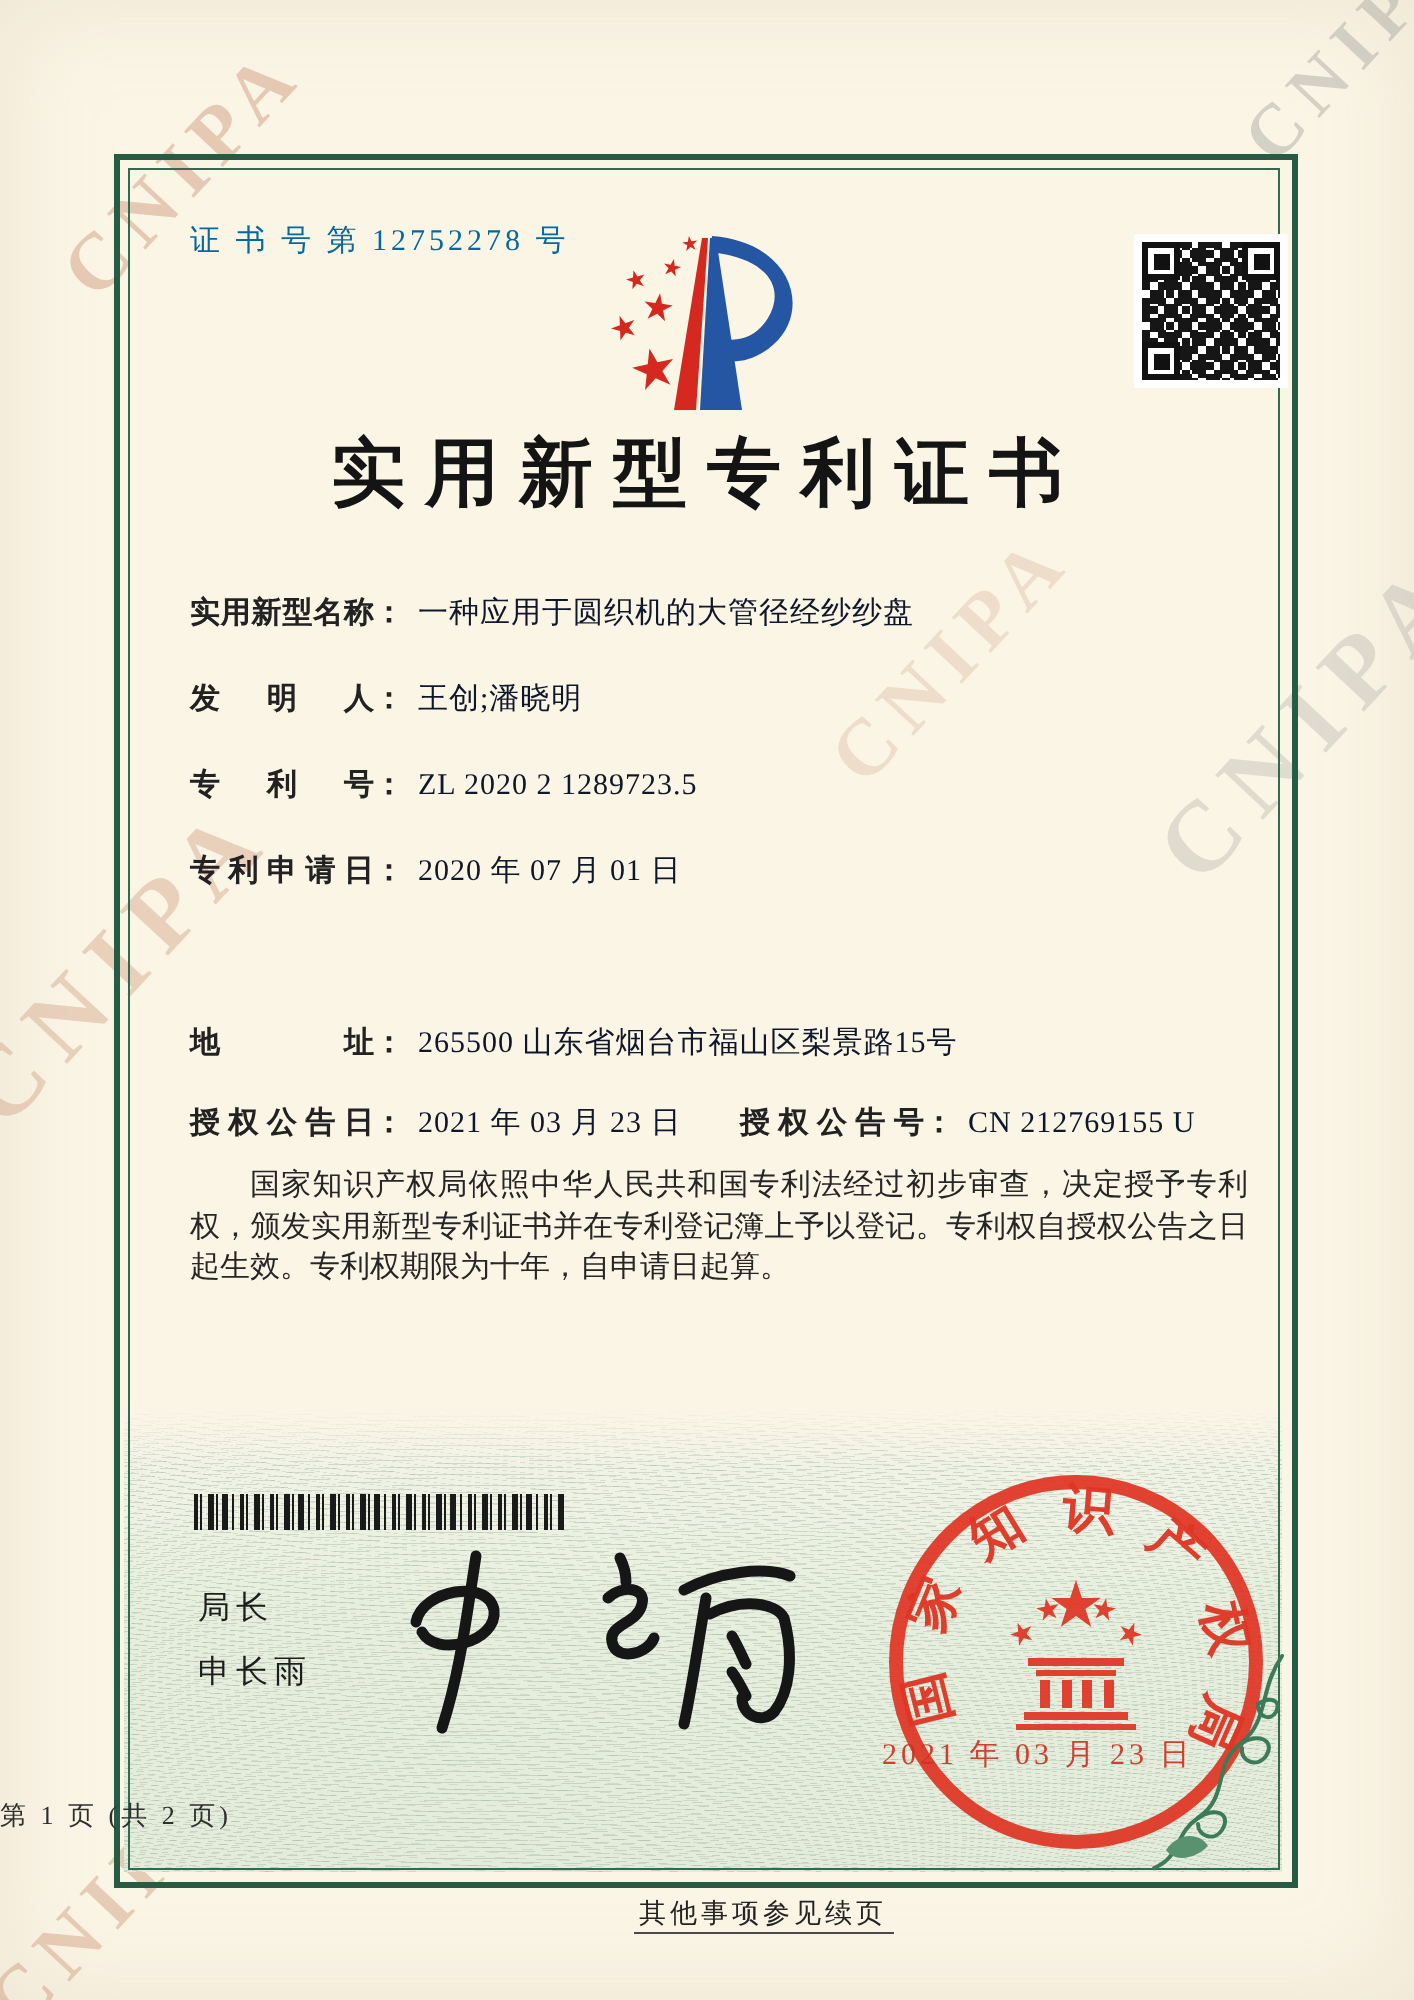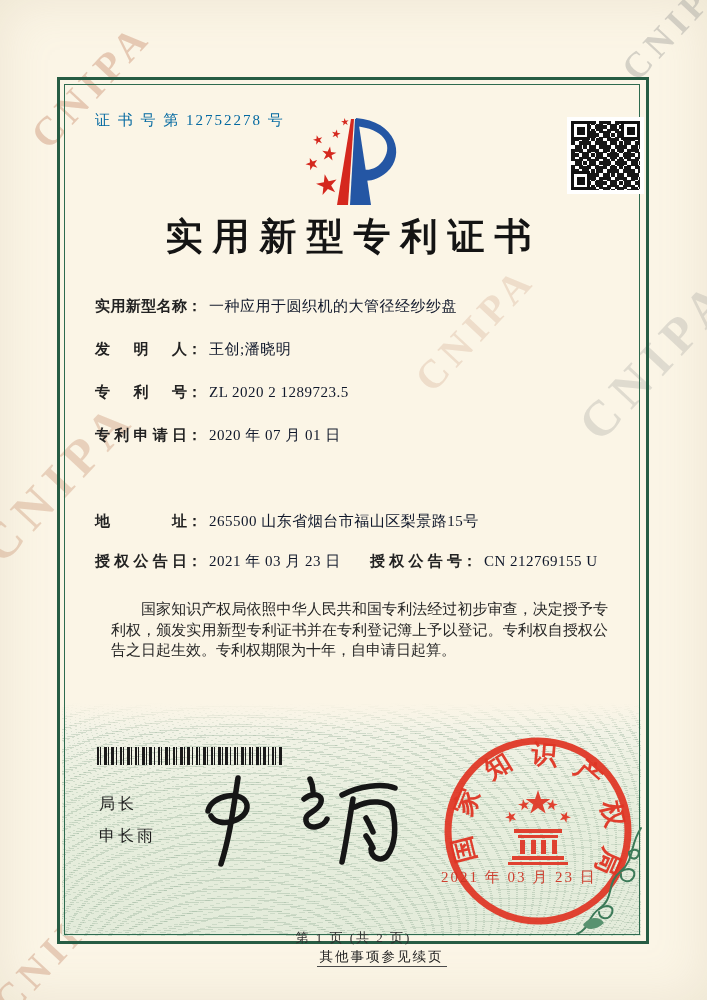--- a/index.html
+++ b/index.html
@@ -47,42 +47,42 @@
     font-size:37px;font-weight:bold;letter-spacing:10px;color:#141414;}
   
   .frow{position:absolute;left:95px;width:530px;font-size:15px;white-space:nowrap;}
   .f-label{display:inline-block;width:92px;text-align:justify;text-align-last:justify;
     font-weight:600;color:#222;vertical-align:bottom;}
   .f-colon{font-weight:600;color:#222;margin-right:7px;}
   .f-value{color:#0f172a;letter-spacing:0.5px;}
   .g2{position:absolute;left:275px;top:0;}
   .paras{position:absolute;left:95px;top:583px;width:529px;font-size:15px;line-height:20.5px;
     text-align:justify;color:#262626;}
-  .paras p{margin:16px;text-indent:2em;}
+  .paras p{margin:0;text-indent:2em;}
   .barcode{position:absolute;left:97px;top:747px;width:186px;height:18px;
     background:repeating-linear-gradient(90deg,
       #1a1a1a 0 2px, rgba(0,0,0,0) 2px 3px,
       #1a1a1a 3px 4px, rgba(0,0,0,0) 4px 7px,
       #1a1a1a 7px 10px, rgba(0,0,0,0) 10px 11px,
       #1a1a1a 11px 12px, rgba(0,0,0,0) 12px 14px,
       #1a1a1a 14px 17px, rgba(0,0,0,0) 17px 19px,
       #1a1a1a 19px 20px, rgba(0,0,0,0) 20px 23px,
       #1a1a1a 23px 25px, rgba(0,0,0,0) 25px 26px,
       #1a1a1a 26px 27px, rgba(0,0,0,0) 27px 30px,
       #1a1a1a 30px 33px, rgba(0,0,0,0) 33px 34px,
       #1a1a1a 34px 35px, rgba(0,0,0,0) 35px 38px);}
   .signer-title{position:absolute;left:99px;top:794px;font-size:16px;letter-spacing:3px;color:#1d1d1d;}
   .signer-name{position:absolute;left:99px;top:826px;font-size:16px;letter-spacing:3px;color:#1d1d1d;}
   .signature{position:absolute;left:192px;top:766px;}
   .seal{position:absolute;left:438px;top:731px;}
   .seal-date{position:absolute;left:441px;top:868px;font-size:15px;letter-spacing:2px;
     color:#cd3222;opacity:0.92;white-space:nowrap;}
   .flourish{position:absolute;left:563px;top:824px;}
-  .page-info{position:absolute;left:0;width:707px;top:899px;text-align:center;
-    font-size:13px;letter-spacing:2px;color:#2f2f2f;margin-top:30px;}
+  .page-info{position:absolute;left:0;width:707px;top:899px;text-align:left;
+    font-size:13px;letter-spacing:2px;color:#2f2f2f;}
   .footer-note{position:absolute;left:0;width:707px;top:948px;text-align:center;font-size:13.5px;padding-left:28px;}
   .footer-note span{letter-spacing:2px;color:#232323;border-bottom:1px solid #4a4a4a;padding:0 3px 2px;}
 </style>
 </head>
 <body>
 
 <div class="page">
 
   <span class="wm wm1">CNIPA</span>
   <span class="wm wm2">CNIPA</span>

